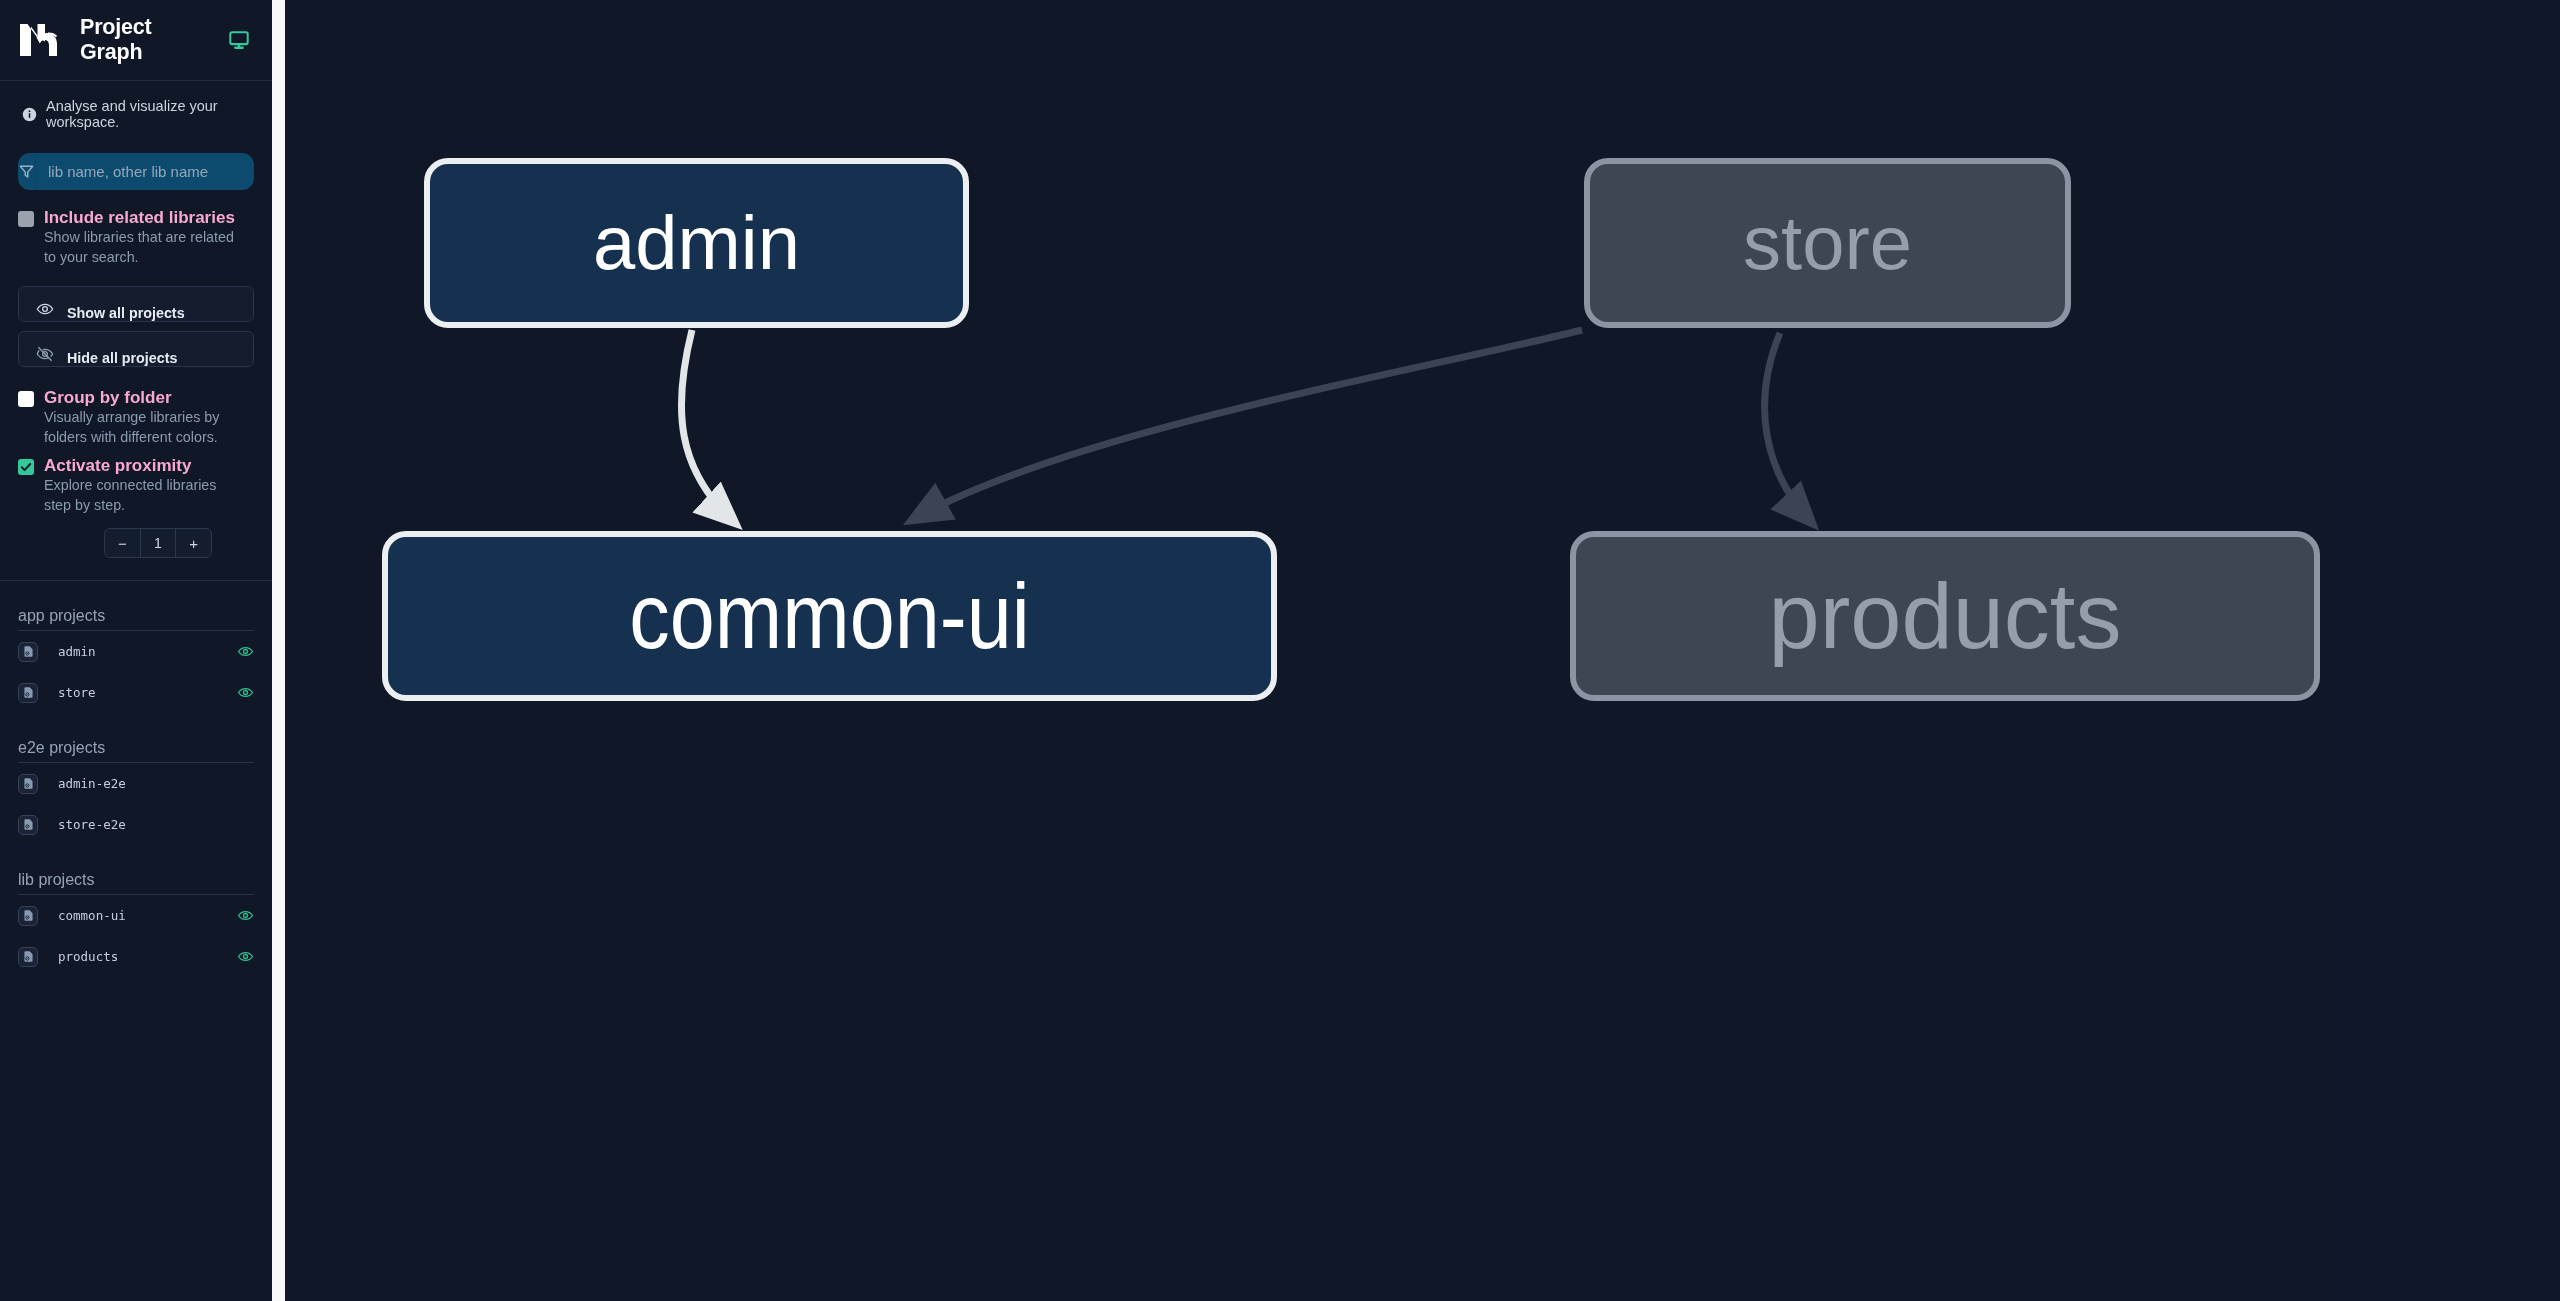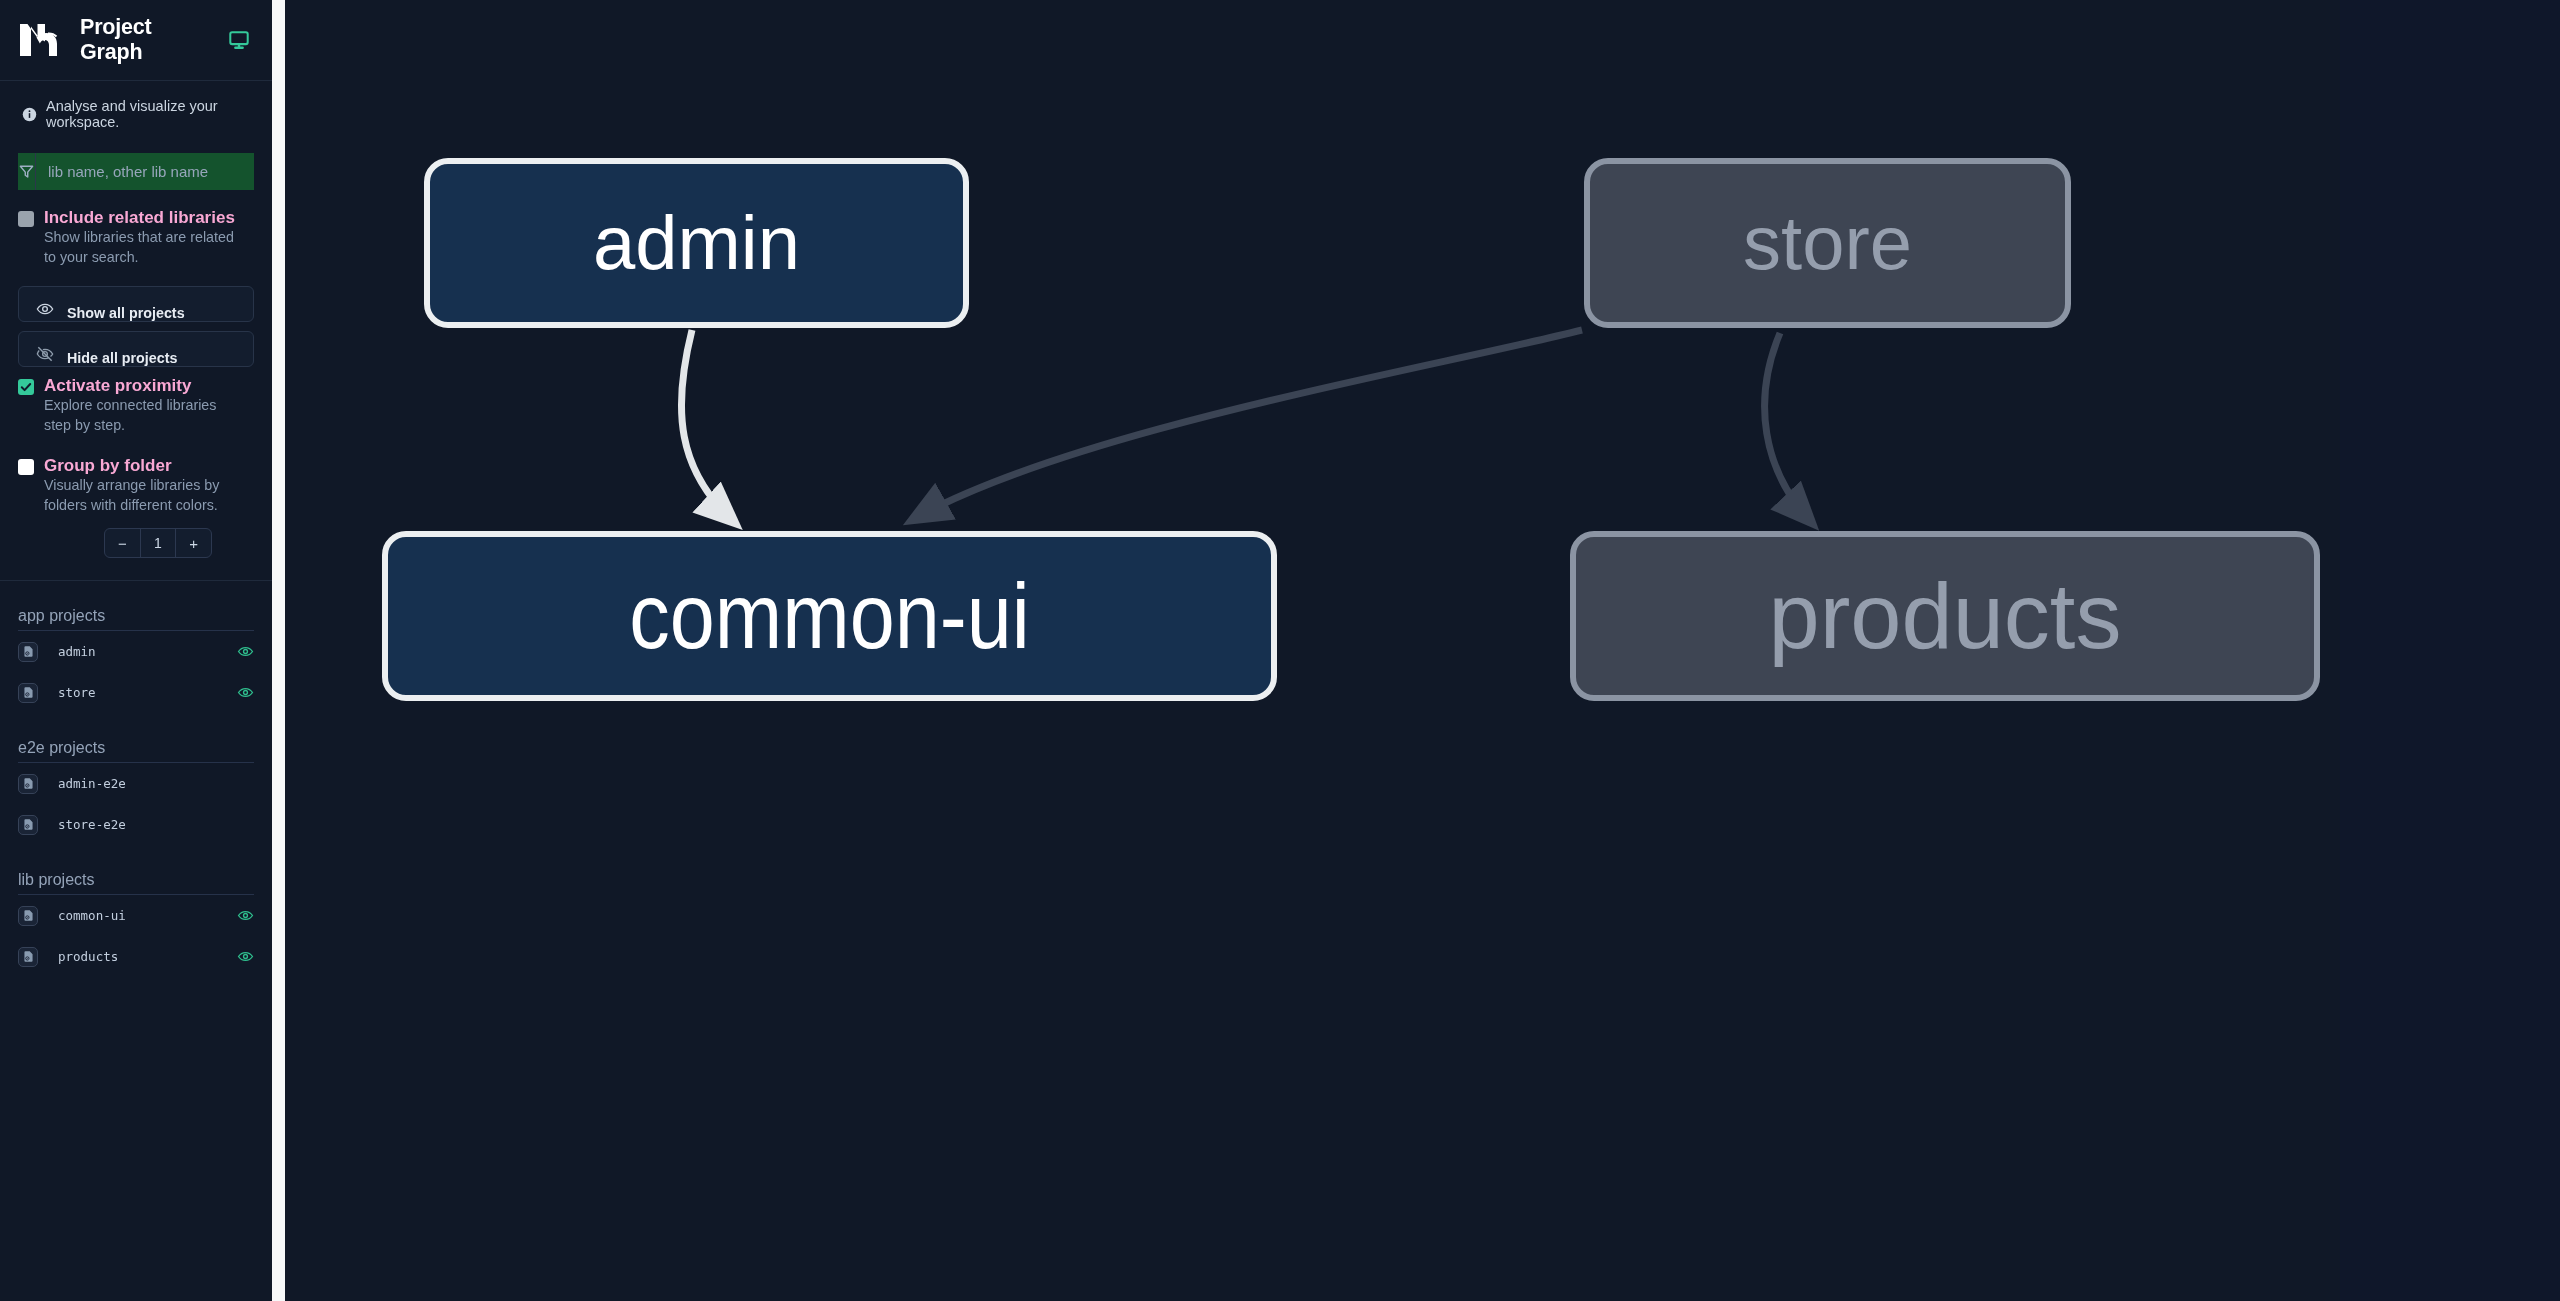--- a/index.html
+++ b/index.html
@@ -45,22 +45,22 @@
     display: flex; align-items: center; gap: 9px;
     padding: 17px 30px 12px 22px;
   }
   .info-icon { width: 15px; height: 15px; flex: 0 0 15px; }
   .sb-tagline span { color: #cbd5e1; font-size: 14.5px; }
 
   .search-wrap {
     margin: 11px 18px 0 18px;
     height: 37px;
     display: flex; align-items: stretch;
-    background: #14532d;
-    border-radius: 0;
+    background: #0c4a6e;
+    border-radius: 12px;
     overflow: hidden;
   }
   .search-icon-box {
     width: 40px; display: flex; align-items: center; justify-content: center;
     border-right: 1px solid #2a3purple;
     border-right: 1px solid #2b374b;
   }
   .funnel-icon { width: 17px; height: 17px; }
   .search-input {
     flex: 1; background: transparent; border: none; outline: none;
@@ -231,37 +231,37 @@
             <path d="M3.6 6.2C2.3 7.6 1.5 10 1.5 10s3.1 5.2 8.5 5.2c1.6 0 3-.45 4.2-1.1"></path>
             <path d="M7.6 5.2A8.7 8.7 0 0110 4.8c5.4 0 8.5 5.2 8.5 5.2s-.85 1.45-2.4 2.9"></path>
             <circle cx="10" cy="10" r="2.6"></circle>
             <line x1="2.6" y1="2.6" x2="17.4" y2="17.4" stroke-width="1.6"></line>
           </svg>
         </span>
         <span>Hide all projects</span>
       </button>
     </div>
 
-    <div class="opt-block second">
-      <span class="cb green">
-        <svg width="12" height="12" viewBox="0 0 12 12" fill="none" stroke="#0f1b2a" stroke-width="2" stroke-linecap="round" stroke-linejoin="round">
-          <path d="M1.8 6.2l2.8 2.9L10.2 3"></path>
-        </svg>
-      </span>
-      <span class="opt-text">
-        <span class="opt-title">Activate proximity</span>
-        <span class="opt-desc">Explore connected libraries step by step.</span>
-      </span>
-    </div>
-
     <div class="opt-block second" style="margin-top:22px;">
       <span class="cb white"></span>
       <span class="opt-text">
         <span class="opt-title">Group by folder</span>
         <span class="opt-desc">Visually arrange libraries by folders with different colors.</span>
+      </span>
+    </div>
+
+    <div class="opt-block second">
+      <span class="cb green">
+        <svg width="12" height="12" viewBox="0 0 12 12" fill="none" stroke="#0f1b2a" stroke-width="2" stroke-linecap="round" stroke-linejoin="round">
+          <path d="M1.8 6.2l2.8 2.9L10.2 3"></path>
+        </svg>
+      </span>
+      <span class="opt-text">
+        <span class="opt-title">Activate proximity</span>
+        <span class="opt-desc">Explore connected libraries step by step.</span>
       </span>
     </div>
 
     <div class="stepper">
       <div>−</div>
       <div class="val">1</div>
       <div>+</div>
     </div>
 
     <div class="sb-divider"></div>

